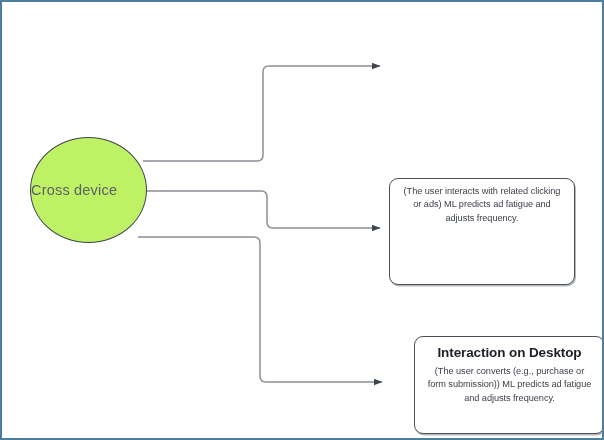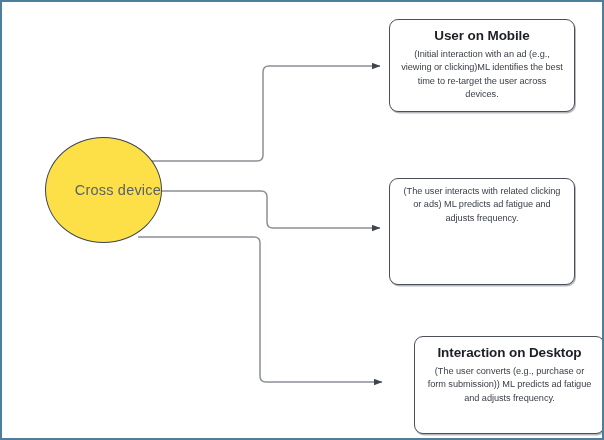--- a/index.html
+++ b/index.html
@@ -20,30 +20,30 @@
   #wires {
     position: absolute;
     left: 0;
     top: 0;
     width: 604px;
     height: 440px;
     pointer-events: none;
   }
   .node-circle {
     position: absolute;
-    left: 43px;
+    left: 28px;
     top: 135px;
     width: 117px;
     height: 106px;
     border: 1.6px solid #3d4450;
     border-radius: 50%;
-    background: #fde047;
+    background: #bef264;
     display: flex;
     align-items: center;
-    justify-content: flex-end;
+    justify-content: flex-start;
     box-sizing: border-box;
   }
   .node-circle .circle-label {
     font-size: 14.5px;
     color: #5a616b;
     letter-spacing: 0.2px;
     text-align: center;
     white-space: nowrap;
   }
   .card {
@@ -95,24 +95,20 @@
 
     <path d="M145,189 L259,189 Q265,189 265,195 L265,220 Q265,226 271,226 L378,226" fill="none" stroke="#8b9096" stroke-width="1.5" marker-end="url(#arrowhead)"></path>
 
     <path d="M136,235 L252,235 Q258,235 258,241 L258,374 Q258,380 264,380 L380,380" fill="none" stroke="#8b9096" stroke-width="1.5" marker-end="url(#arrowhead)"></path>
   </svg>
 
   <div class="node-circle">
     <span class="circle-label">Cross device</span>
   </div>
 
-  <div class="card" id="card-mobile">
-    <div class="card-title">User on Mobile</div>
-    <div class="card-body">(Initial interaction with an ad (e.g., viewing or clicking)ML identifies the best time to re-target the user across devices.</div>
-  </div>
 
   <div class="card" id="card-tablet">
     <div class="card-body">(The user interacts with related clicking or ads) ML predicts ad fatigue and adjusts frequency.</div>
   </div>
 
   <div class="card" id="card-desktop">
     <div class="card-title">Interaction on Desktop</div>
     <div class="card-body">(The user converts (e.g., purchase or form submission)) ML predicts ad fatigue and adjusts frequency.</div>
   </div>
 

